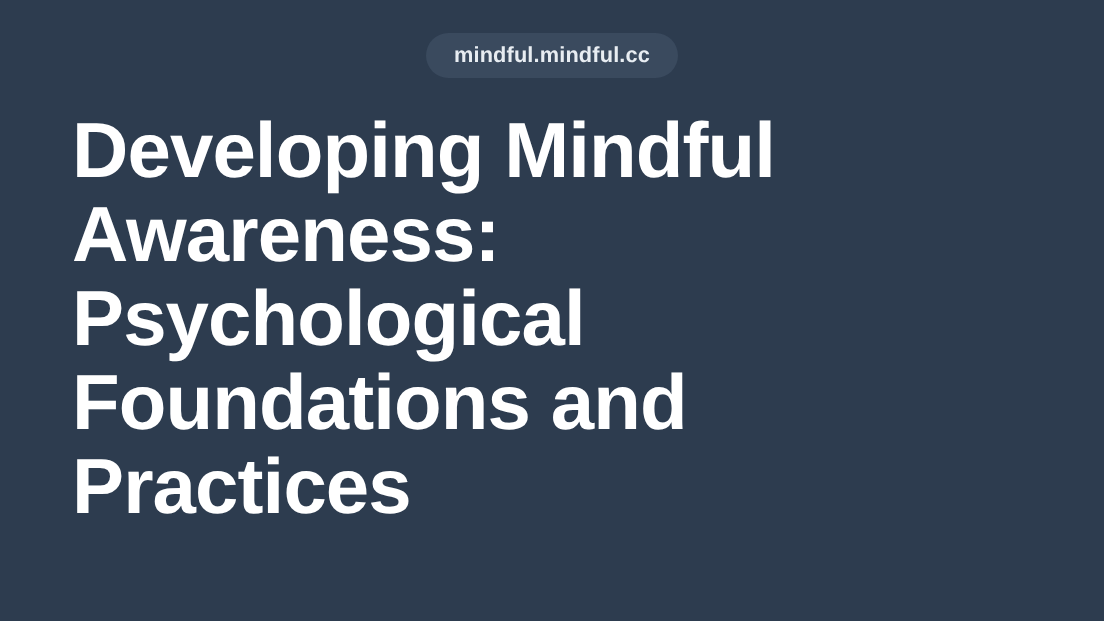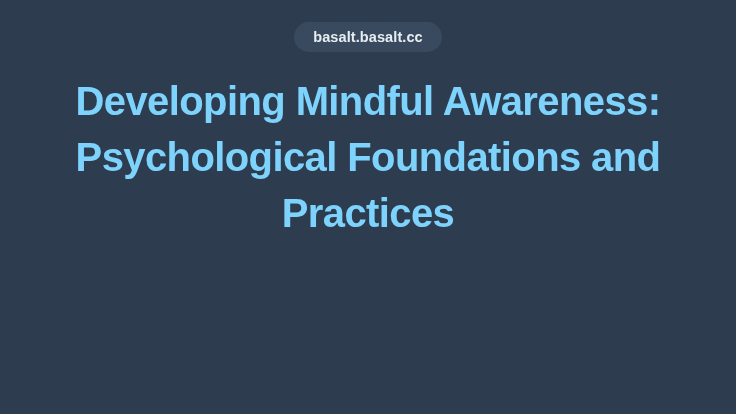--- a/index.html
+++ b/index.html
@@ -48,35 +48,35 @@
 
   
   .title-block {
     width: 640px;
     margin-top: 21px;
     text-align: center;
   }
   .title-text {
     margin: 0;
     font-family: "Liberation Sans", sans-serif;
-    font-size: 40px;
+    font-size: 52px;
     font-weight: bold;
     line-height: 56px;
     letter-spacing: -0.6px;
-    color: #7dd3fc;
-    text-align: center;
+    color: #ffffff;
+    text-align: left;
     word-wrap: break-word;
   }
 </style>
 </head>
 <body>
 
 <div id="og-card">
 
   <div class="domain-pill">
-    <span class="domain-pill-label">basalt.basalt.cc</span>
+    <span class="domain-pill-label">mindful.mindful.cc</span>
   </div>
 
   <div class="title-block">
     <h1 class="title-text">Developing Mindful Awareness: Psychological Foundations and Practices</h1>
   </div>
 
 </div>
 
 </body></html>

